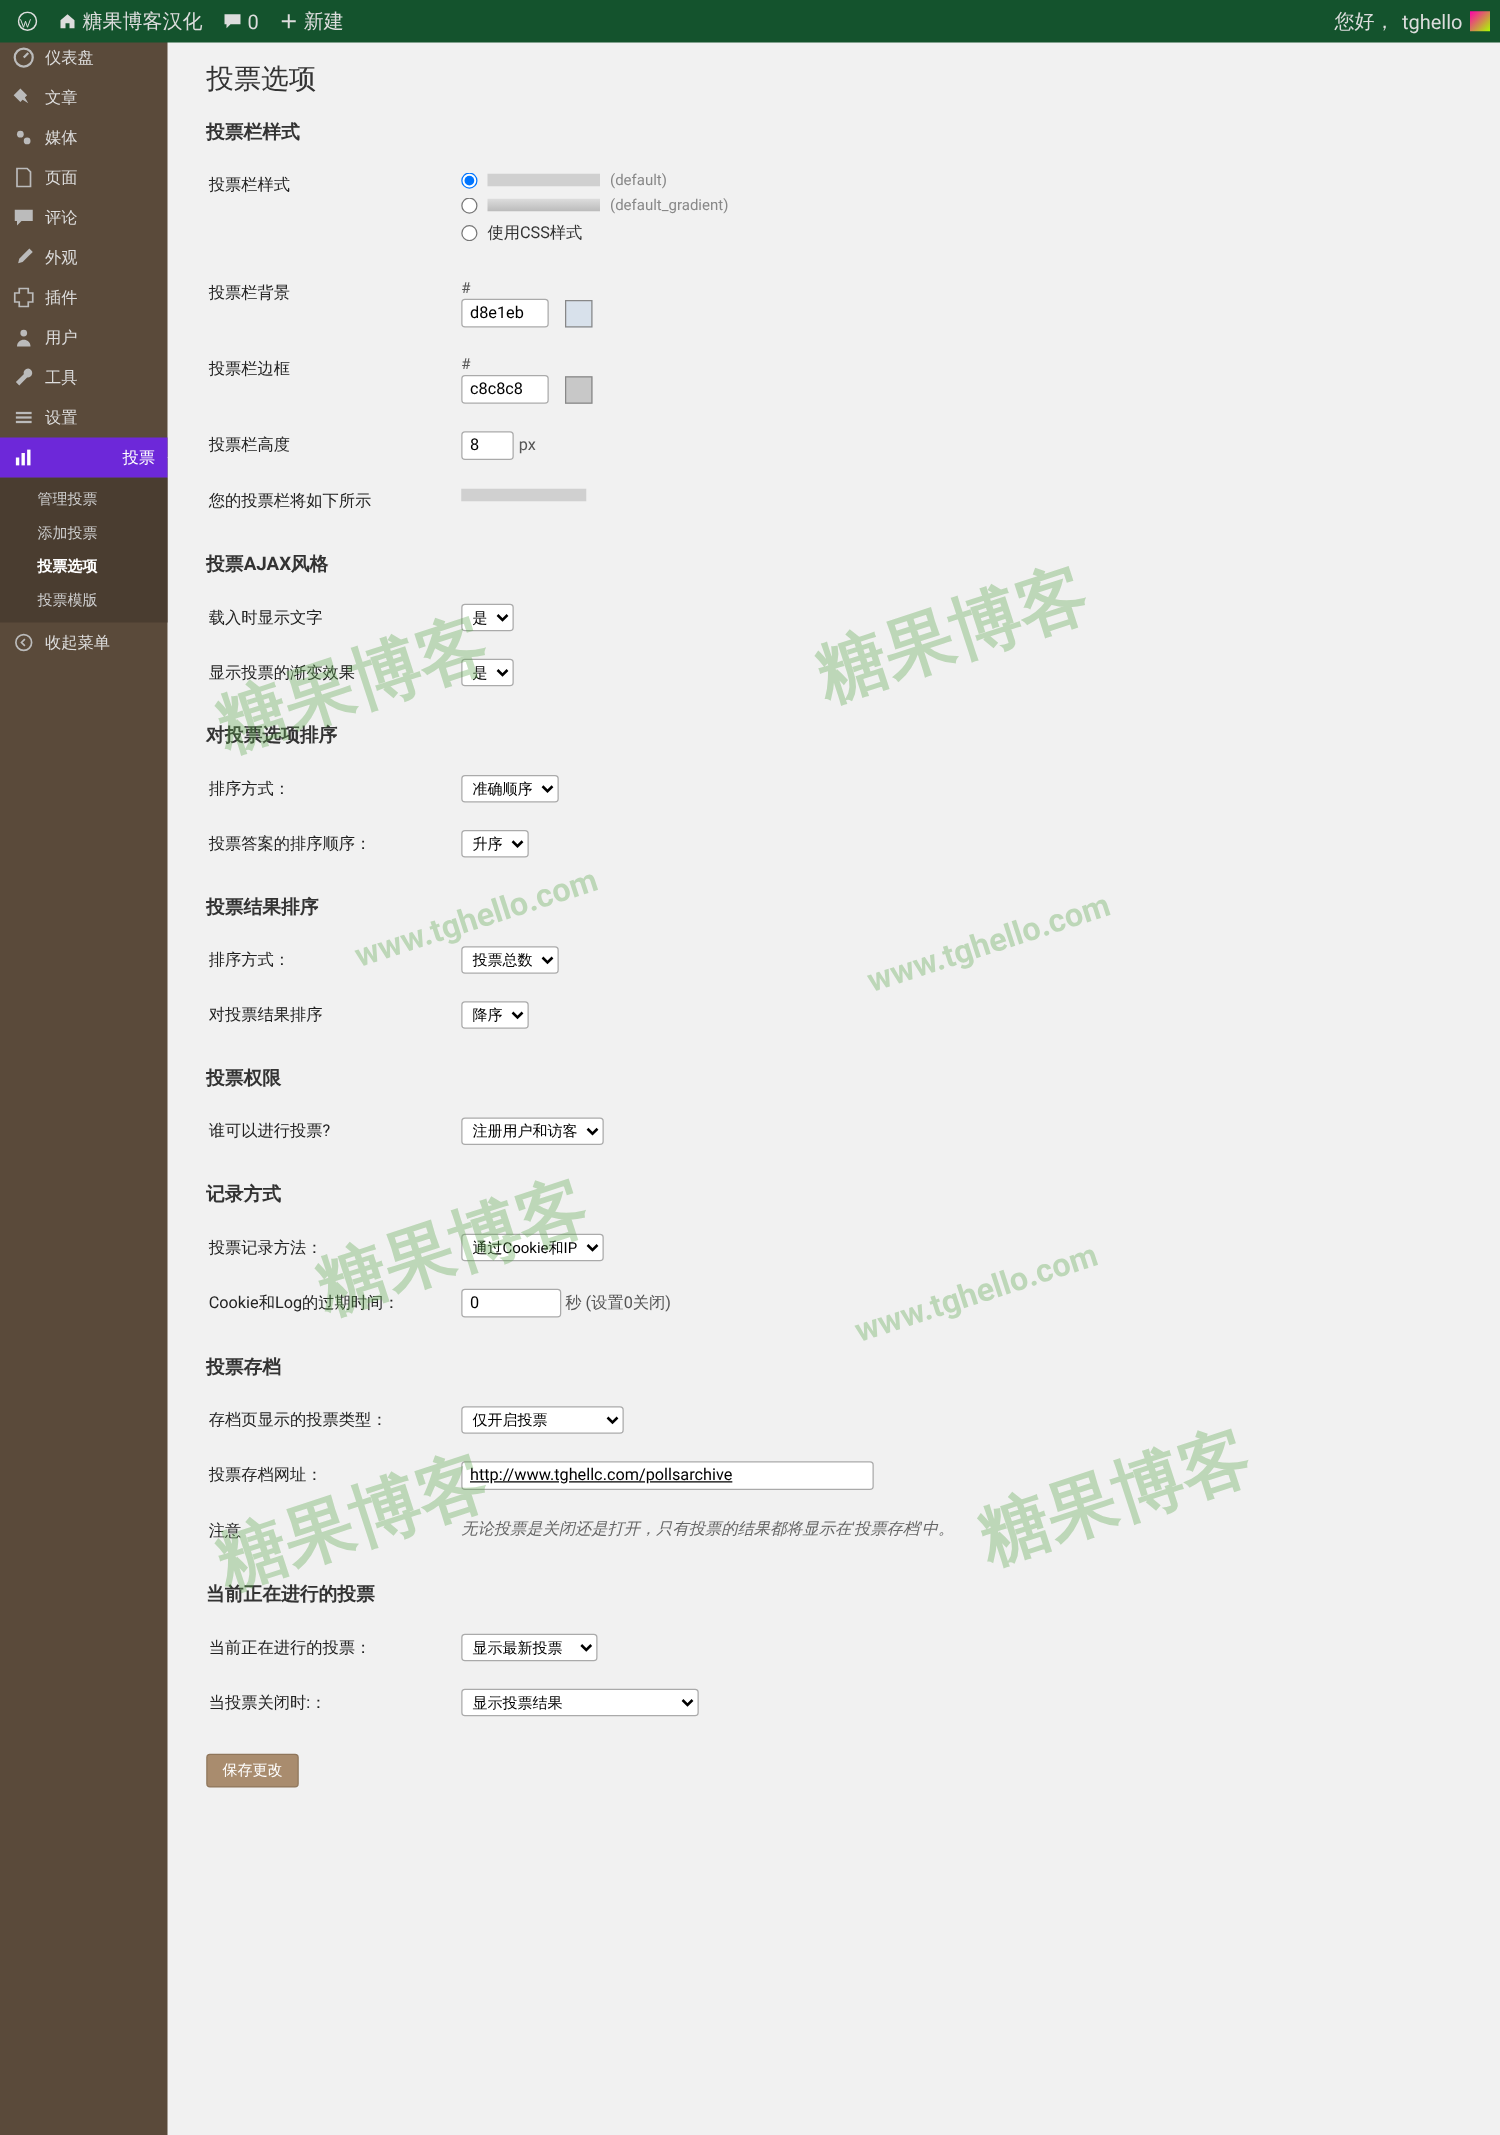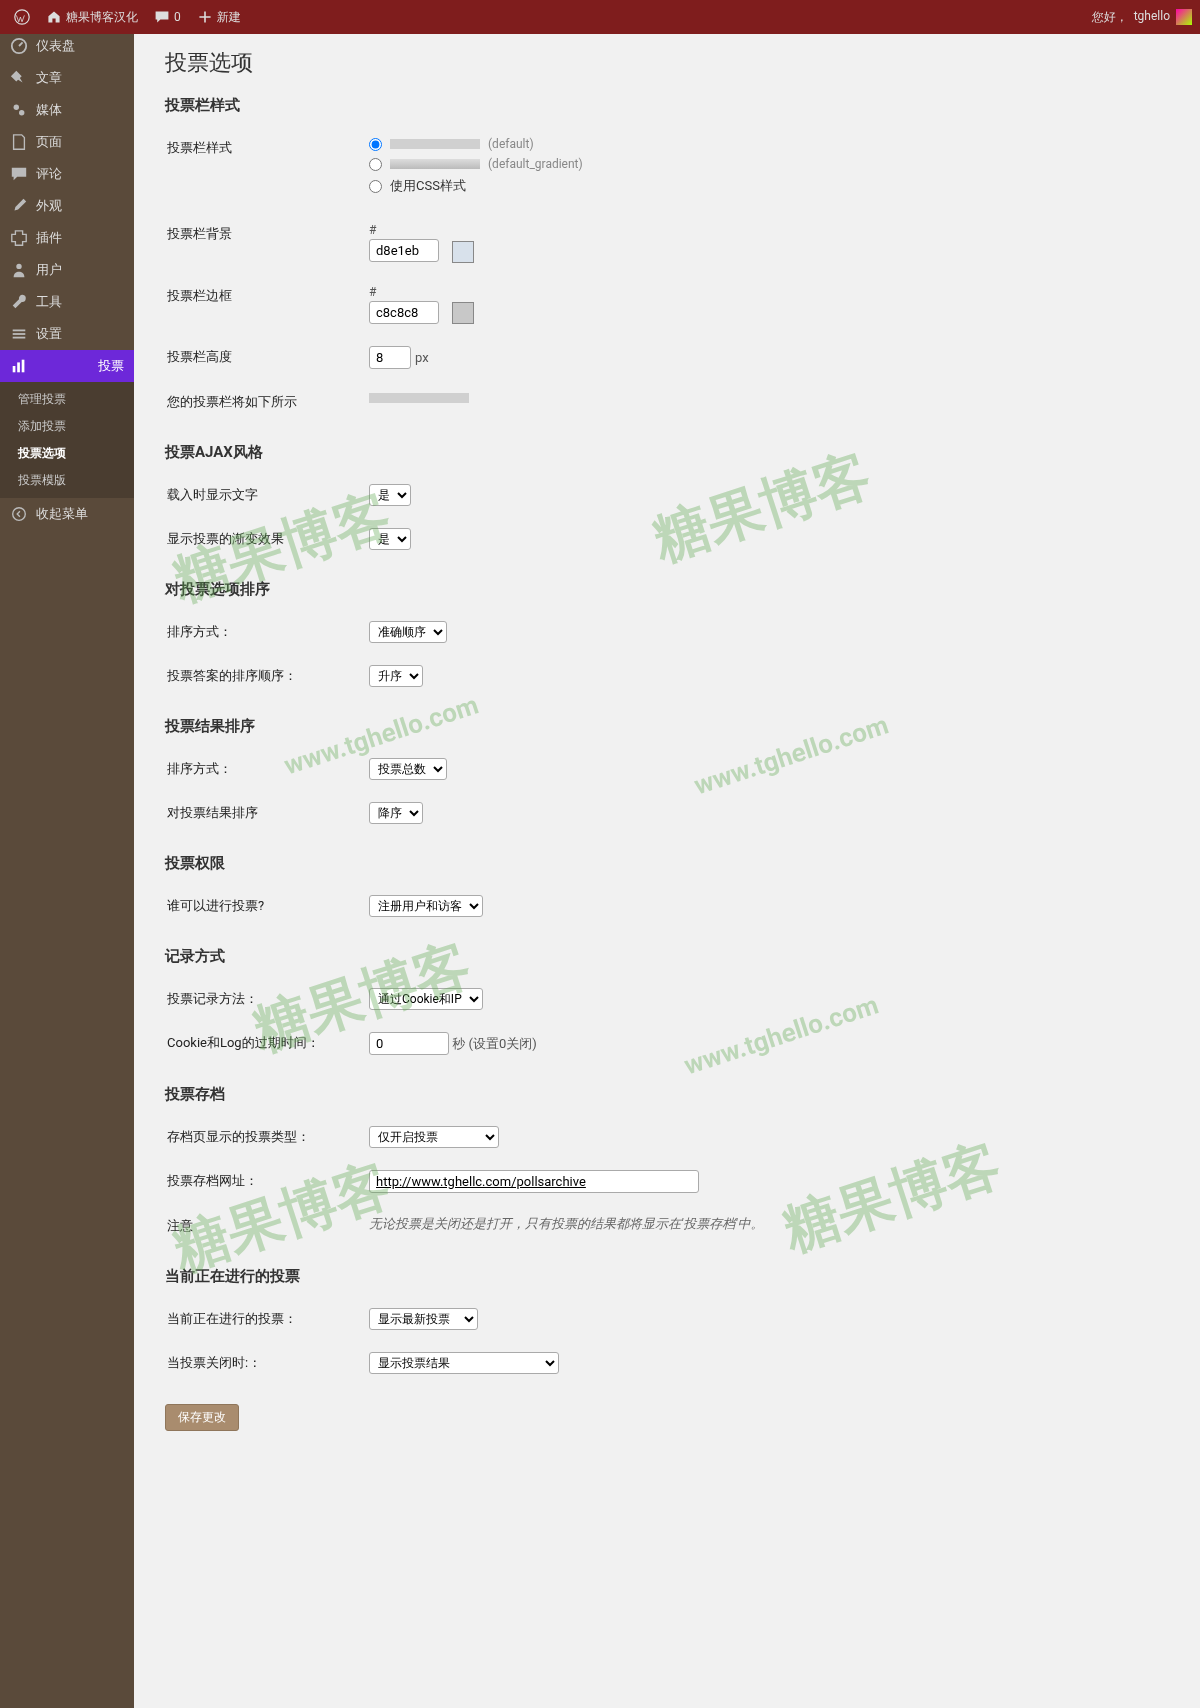--- a/index.html
+++ b/index.html
@@ -1,32 +1,32 @@
 <!DOCTYPE html>
 <html><head>
 <meta charset="utf-8">
 <style>
 * { margin: 0; padding: 0; box-sizing: border-box; font-family: -apple-system, "Segoe UI", Roboto, sans-serif; }
 body { background: #f1f1f1; font-size: 13px; color: #333; position: relative; width: 1200px; height: 1708px; overflow: hidden; }
 
 
-.adminbar { height: 30px; background: #7f1d1d; color: #ddd; display: flex; align-items: center; padding: 17px 8px; font-size: 12px; position: relative; z-index: 10; }
+.adminbar { height: 30px; background: #14532d; color: #ddd; display: flex; align-items: center; padding: 17px 8px; font-size: 16px; position: relative; z-index: 10; }
 .adminbar .ab-left { display: flex; align-items: center; gap: 4px; }
 .adminbar .ab-item { display: flex; align-items: center; gap: 4px; padding: 0 6px; cursor: pointer; }
-.adminbar .ab-right { margin-left: auto; display: flex; align-items: flex-start; gap: 6px; }
+.adminbar .ab-right { margin-left: auto; display: flex; align-items: center; gap: 6px; }
 .adminbar svg { width: 16px; height: 16px; fill: #ddd; }
 .avatar { width: 16px; height: 16px; background: linear-gradient(135deg,#f0a,#af0); display: inline-block; }
 
 
 .adminmenu { position: absolute; left: 0; top: 30px; width: 134px; background: #5a4a3a; color: #ddd; height: calc(100% - 30px); font-size: 13px; }
 .adminmenu .item { display: flex; align-items: center; gap: 8px; padding: 7px 10px; cursor: pointer; }
 .adminmenu .item svg { width: 18px; height: 18px; fill: #bbb; flex: 0 0 18px; }
 .adminmenu .item.current { background: #6d28d9; color: #fff; position: relative; justify-content: space-between; }
 .adminmenu .item.current::after { content: ""; position: absolute; right: -8px; top: 50%; margin-top: -8px; border: 8px solid transparent; border-right-color: #f1f1f1; }
-.adminmenu .sub { background: #4a3d30; padding: 4px 4px; }
+.adminmenu .sub { background: #4a3d30; padding: 4px 16px; }
 .adminmenu .sub .subitem { padding: 5px 10px 5px 14px; color: #ccc; cursor: pointer; font-size: 12px; }
 .adminmenu .sub .subitem.cur { color: #fff; font-weight: 600; }
 
 
 .wrap { margin-left: 145px; padding: 10px 20px 30px 20px; }
 h1 { font-size: 22px; font-weight: 400; margin: 4px 0 12px; }
 h2 { font-size: 15px; font-weight: 700; margin: 18px 0 10px; }
 .form-table { width: 100%; }
 .form-table th { text-align: left; vertical-align: top; width: 200px; font-weight: 400; font-size: 13px; padding: 12px 10px 12px 0; color: #222; }
 .form-table td { padding: 10px 0; vertical-align: top; font-size: 13px; }

